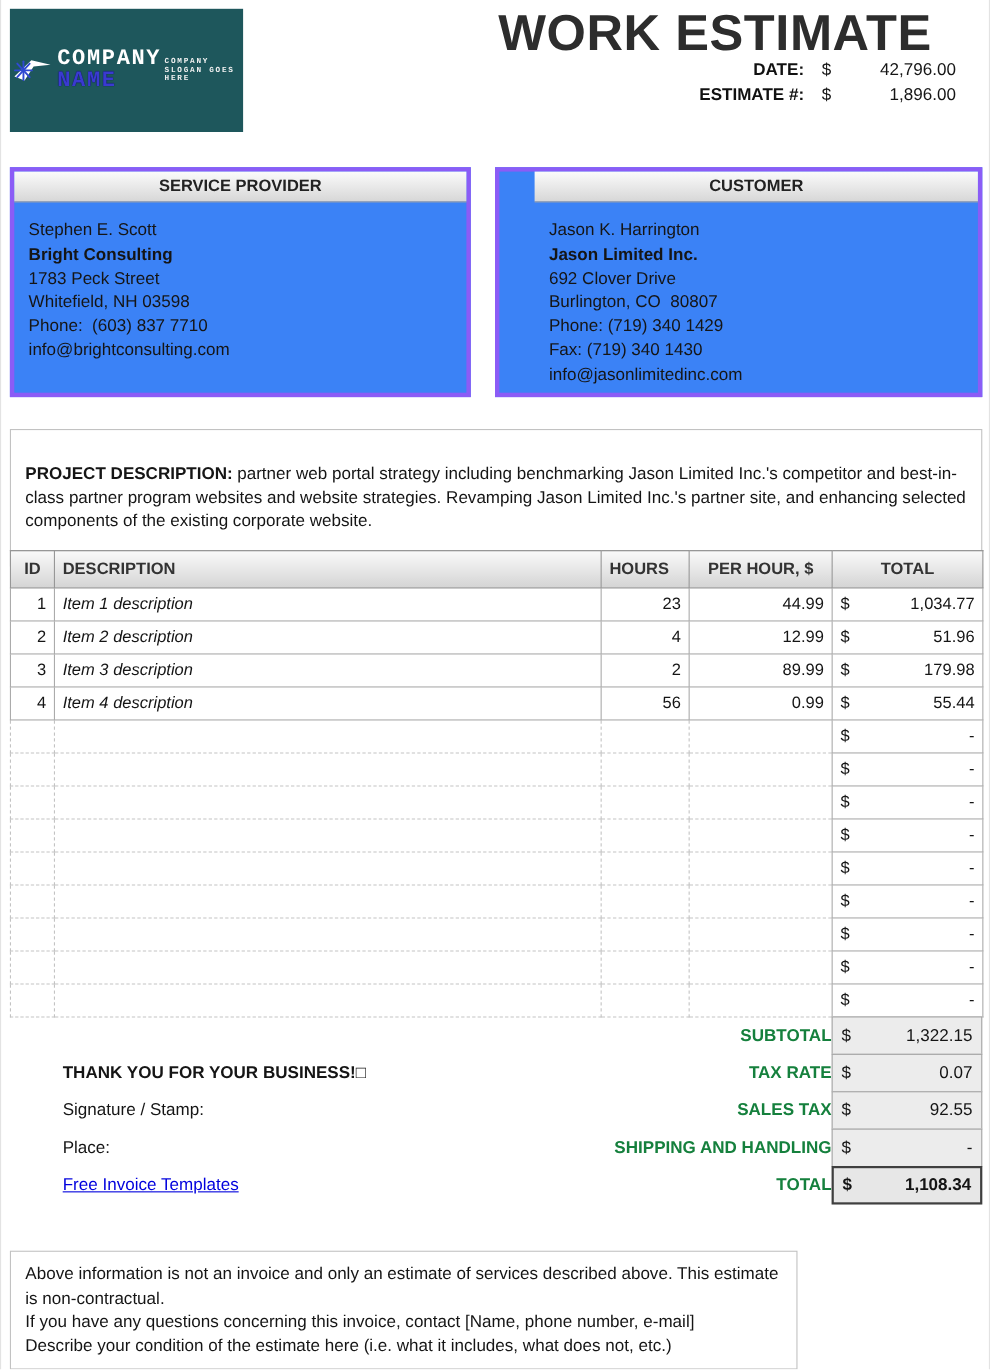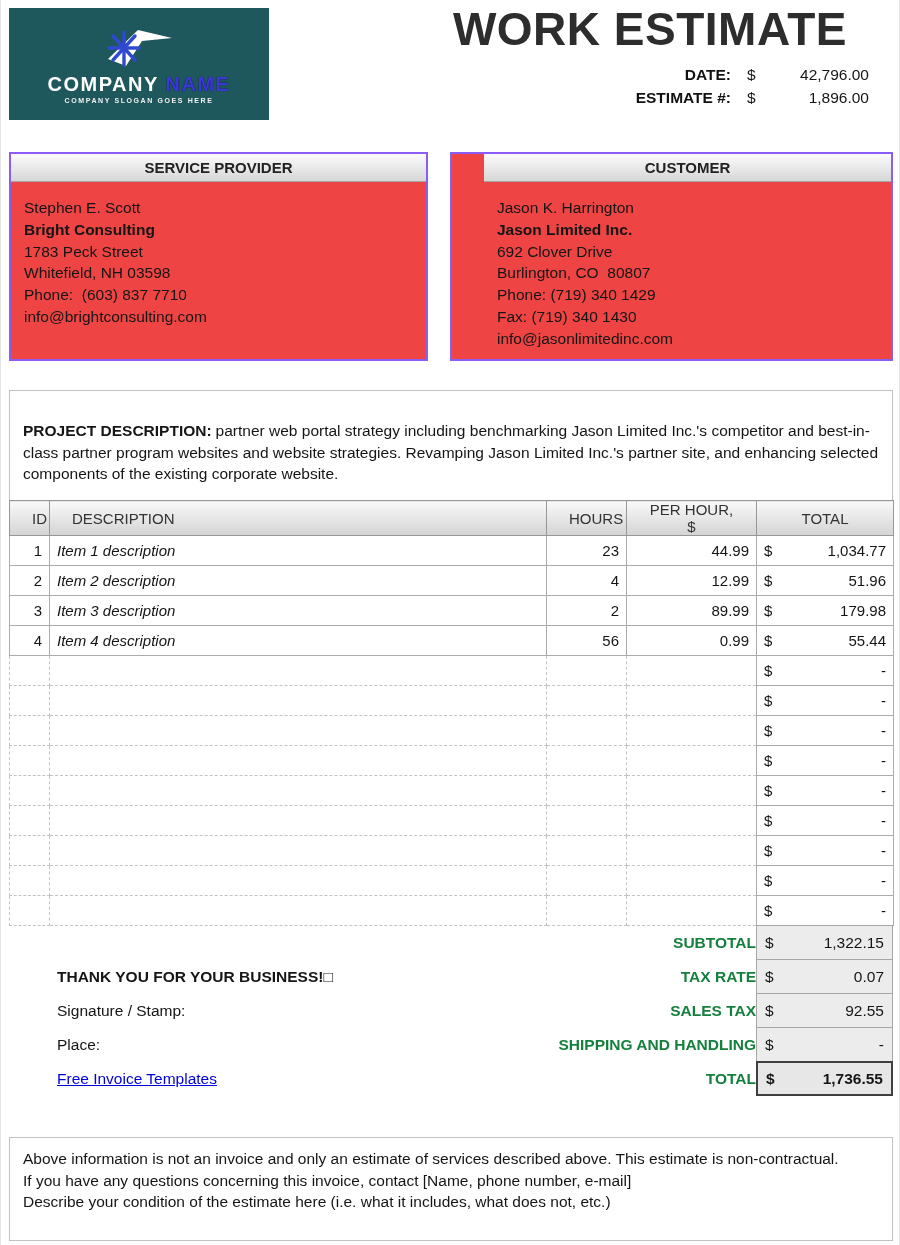--- a/index.html
+++ b/index.html
@@ -6,42 +6,42 @@
   html,body { background:#ffffff; }
   body { font-family:"Liberation Sans", sans-serif; color:#151515; }
   .sheet {
     position:relative; width:900px; height:1245px; margin:0 auto;
     background:#ffffff; border-left:1px solid #e3e3e3; border-right:1px solid #e3e3e3;
     overflow:hidden;
   }
 
   
   .logo-box {
-    position:absolute; left:8px; top:8px; width:260px; height:112px;
-    background:#1e575c; display:flex; flex-direction:column; align-items:center;
-    justify-content:center; gap:3px;
+    position:absolute; left:8px; top:8px; width:212px; height:112px;
+    background:#1e575c; display:flex; flex-direction:row; align-items:center;
+    justify-content:center; gap:3px;font-family:Liberation Mono, monospace;
   }
   .logo-icon { width:78px; height:46px; }
   .logo-name { font-size:20px; font-weight:bold; letter-spacing:1.5px; color:#ffffff; line-height:1; }
   .logo-name .accent { color:#3a3ad0; text-shadow:0 0 1px #00004a; }
   .logo-slogan { font-size:7px; letter-spacing:1.6px; color:#f2f2f2; font-weight:bold; }
 
   
   .doc-title {
     position:absolute; top:2px; left:232px; right:52px; text-align:right;
     font-size:46px; font-weight:900; letter-spacing:0.5px; color:#2d2d2d;
   }
-  .meta { position:absolute; top:63px; right:30px; }
+  .meta { position:absolute; top:52px; right:30px; }
   .meta-row { display:flex; justify-content:flex-end; align-items:center; height:23px; font-size:15.5px; }
   .meta-label { font-weight:bold; color:#111; }
   .meta-cur { width:32px; text-align:left; margin-left:16px; }
   .meta-val { width:90px; text-align:right; }
 
   
-  .box { position:absolute; border:2px solid #8b5cf6; background:#ef4444; }
+  .box { position:absolute; border:4px solid #8b5cf6; background:#3b82f6; }
   .box.provider { left:8px;  top:152px; width:419px; height:209px; }
   .box.customer { left:449px; top:152px; width:443px; height:209px;padding-left:32px; }
   .box-header {
     height:28px; line-height:27px; text-align:center; font-weight:bold; font-size:15px;
     color:#222; background:linear-gradient(#fbfbfb,#d7d7d7); border-bottom:1px solid #a6a6a6;
   }
   .box-body { padding:15px 12px 0 13px; font-size:15.5px; line-height:21.8px; }
   .box-body div { white-space:pre-wrap; }
   .box-body .company { font-weight:bold; }
 
@@ -50,24 +50,24 @@
     position:absolute; left:8px; top:390px; width:884px; min-height:90px;
     border:1px solid #c2c2c2; padding:29px 13px; font-size:15.5px; line-height:21.5px;
   }
   .project .label { font-weight:bold; margin-right:4px; }
 
   
   .table-wrap { position:absolute; left:8px; top:500px; width:884px; }
   table { width:884px; border-collapse:collapse; table-layout:fixed; font-size:15px; }
   col.c1{width:40px;} col.c2{width:497px;} col.c3{width:80px;} col.c4{width:130px;} col.c5{width:137px;}
   th {
-    height:22px; font-weight:normal; color:#333; padding:0 22px;
+    height:34px; font-weight:bold; color:#333; padding:0 7px;
     background:linear-gradient(#f9f9f9,#d4d4d4); border:1px solid #979797;
   }
-  th.c-id{text-align:center;} th.c-desc{text-align:left;} th.c-hours{text-align:right;}
+  th.c-id{text-align:center;} th.c-desc{text-align:left;} th.c-hours{text-align:left;}
   th.c-ph{text-align:center;} th.c-total{text-align:center;}
   td { height:30px; border:1px solid #ababab; padding:0 7px; background:#fff; }
   td.c-id{text-align:right;} td.c-desc{text-align:left;font-style:italic;}
   td.c-hours{text-align:right;} td.c-ph{text-align:right;}
   tr.empty td { border-style:dashed; border-color:#c3c3c3; }
   tr.empty td.c-total { border-style:solid; border-color:#ababab; }
   .money { display:flex; justify-content:space-between; align-items:center; }
 
   
   .summary { width:884px; }
@@ -77,21 +77,21 @@
   .s-left a { text-decoration:underline; color:#0000dd; }
   .s-label { display:flex; align-items:center; justify-content:flex-end; font-weight:bold; padding-right:0; color:#15803d; }
   .s-value {
     width:137px; display:flex; align-items:center; justify-content:space-between;
     padding:0 8px; background:#ececec; border:1px solid #a6a6a6; margin-top:-1px;
   }
   .s-row.total .s-value { font-weight:bold; border:2px solid #3f3f3f; background:#e7e7e7; }
 
   
   .disclaimer {
-    position:absolute; left:8px; top:1137px; width:884px; min-height:104px;
+    position:absolute; left:8px; top:1137px; width:716px; min-height:104px;
     border:1px solid #c2c2c2; padding:10px 13px; font-size:15.5px; line-height:21.5px;
   }
 </style>
 </head>
 <body>
 
 <div class="sheet">
 
   <div class="logo-box" style="background: rgb(30, 87, 92);">
     <svg class="logo-icon" viewBox="0 0 78 46">
@@ -364,21 +364,21 @@
       <span>-</span>
     </div>
   </div>
         <div class="s-row total">
     <div class="s-left">
             <a href="#" style="color: rgb(0, 0, 221);">Free Invoice Templates</a>
           </div>
     <div class="s-label">TOTAL</div>
     <div class="s-value">
       <span>$</span>
-      <span>1,736.55</span>
+      <span>1,108.34</span>
     </div>
   </div>
       </div>
   </div>
 
   <div class="disclaimer">
       <div>Above information is not an invoice and only an estimate of services described above. This estimate is non-contractual.</div>
       <div>If you have any questions concerning this invoice, contact [Name, phone number, e-mail]</div>
       <div>Describe your condition of the estimate here (i.e. what it includes, what does not, etc.)</div>
     </div>

